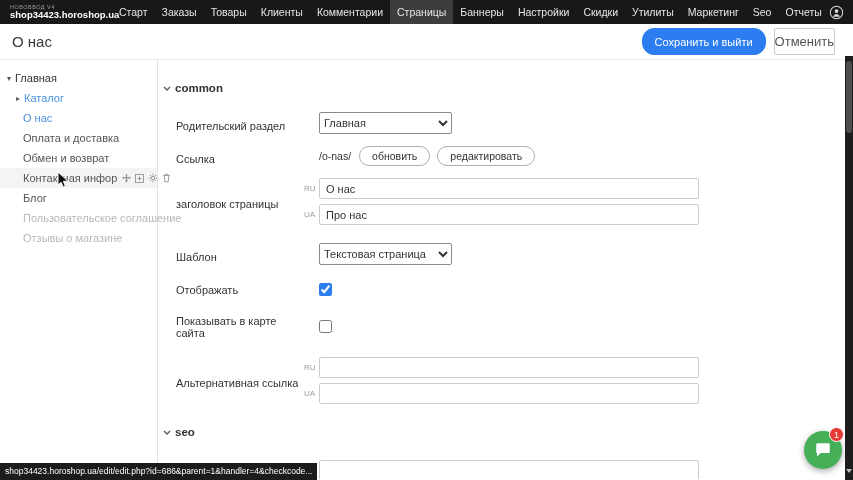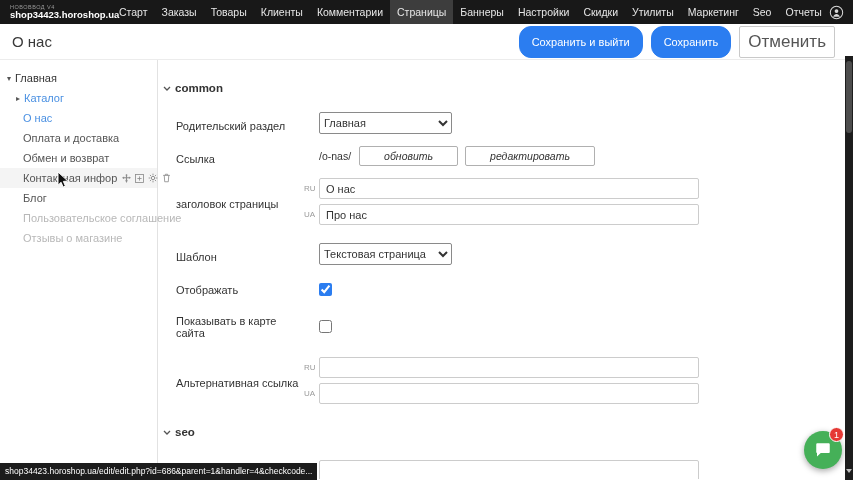--- a/index.html
+++ b/index.html
@@ -16,21 +16,21 @@
   .topnav { display:flex; align-items:stretch; }
   .topnav .nav-item { display:flex; align-items:center; padding:0 7px; font-size:10.5px; color:#e6e6e6; cursor:pointer; }
   .topnav .nav-item.active { background:#3d3d3d; }
   .topbar-right { margin-left:auto; display:flex; align-items:center; gap:11px; padding-right:10px; }
   .topbar-right svg { display:block; }
   
   .page-header { height:36px; display:flex; align-items:center; padding:0 12px; background:#fff; border-bottom:1px solid #ececec; }
   .page-title { font-size:15px; color:#3a3a3a; }
   .header-buttons { margin-left:auto; display:flex; gap:8px; padding-right:6px; }
   .btn-primary { background:#2b7df0; color:#fff; border:1px solid #2b7df0; padding:5px 12px; font-size:11px; border-radius:12px; cursor:pointer; font-family:inherit; }
-  .btn-outline { background:#fff; color:#555; border:1px solid #c9c9c9; padding:5px 8px; font-size:17px; border-radius:2px; cursor:pointer; font-family:inherit; }
+  .btn-outline { background:#fff; color:#555; border:1px solid #c9c9c9; padding:5px 0; font-size:13px; border-radius:2px; cursor:pointer; font-family:inherit; }
   
   .body { display:flex; height:419px; }
   .sidebar { width:158px; flex-shrink:0; border-right:1px solid #e2e2e2; padding-top:8px; }
   .tree-item { font-size:11px; color:#555; padding:4px 6px; height:20px; display:flex; align-items:center; cursor:pointer; white-space:nowrap; }
   .tree-item .arrow { font-size:8px; margin-right:4px; color:#555; }
   .lvl0 { padding-left:7px; color:#333; }
   .lvl1 { padding-left:16px; }
   .lvl2 { padding-left:23px; }
   .blue { color:#4a90e2; }
   .muted { color:#b8b8b8; }
@@ -42,21 +42,21 @@
   .section-head { display:flex; align-items:center; gap:4px; font-weight:bold; font-size:11.5px; color:#333; margin:10px 0 18px -13px; cursor:pointer; }
   .form-row { display:flex; align-items:center; margin-bottom:12px; }
   .form-label { width:128px; flex-shrink:0; font-size:11px; color:#333; padding-top:5px; }
   .label-hint { font-size:7.5px; color:#aaa; line-height:1.25; margin-top:2px; width:125px; }
   .form-field { display:flex; flex-direction:column; gap:5px; }
   .lang-row { display:flex; align-items:center; gap:3px; }
   .lang { width:12px; font-size:8px; color:#9a9a9a; flex-shrink:0; }
   .input { width:380px; height:21px; border:1px solid #ccc; border-radius:2px; font-size:11px; padding:0 6px; color:#333; font-family:inherit; }
   .select { width:133px; height:22px; font-size:11px; border:1px solid #8a8a8a; border-radius:2px; background:#fff; color:#333; font-family:inherit; }
   .link-path { font-size:10.5px; color:#333; margin-right:5px; }
-  .btn-small { border:1px solid #b0b0b0; background:#fff; font-size:10.5px; padding:3px 24px; border-radius:2px; color:#333; cursor:pointer; font-family:inherit; margin-right:4px;font-style:italic; }
+  .btn-small { border:1px solid #b0b0b0; background:#fff; font-size:10.5px; padding:3px 12px; border-radius:10px; color:#333; cursor:pointer; font-family:inherit; margin-right:4px; }
   input[type=checkbox] { width:13px; height:13px; accent-color:#2b7df0; margin:3px 0 0 0; cursor:pointer; }
   .mt4 { margin-top:4px; } .mb14 { margin-bottom:14px; } .mb18 { margin-bottom:18px; }
   
   .status-tip { position:absolute; left:0; bottom:0; background:#1c1c1c; color:#fff; font-size:8.5px; padding:3px 5px 4px 5px; z-index:50; white-space:nowrap; }
   .scrollbar { position:absolute; right:0; top:56px; bottom:0; width:8px; background:#1d1d1d; z-index:40; cursor:pointer; }
   .scroll-thumb { position:absolute; top:5px; left:1px; width:6px; height:72px; background:#4d4d4d; border-radius:3px; }
   .scroll-arrow { position:absolute; bottom:3px; left:1px; }
   .chat-widget { position:absolute; right:11px; bottom:11px; width:38px; height:38px; background:#45b058; border-radius:50%; display:flex; align-items:center; justify-content:center; box-shadow:0 2px 6px rgba(0,0,0,.35); z-index:60; cursor:pointer; }
   .chat-badge { position:absolute; top:-4px; right:-2px; background:#e53935; color:#fff; font-size:9px; min-width:15px; height:15px; border-radius:50%; display:flex; align-items:center; justify-content:center; border:1.5px solid #fff; }
   .cursor { position:absolute; left:57px; top:171px; z-index:70; pointer-events:none; }
@@ -95,21 +95,20 @@
           </svg>
       </span>
 
     </div>
   </div>
 
   <div class="page-header">
     <span class="page-title">О нас</span>
     <div class="header-buttons">
       <button class="btn-primary">Сохранить и выйти</button>
-      <button class="btn-primary">Сохранить</button>
       <button class="btn-outline">Отменить</button>
     </div>
   </div>
 
   <div class="body">
 
     <div class="sidebar">
       <div class="tree-item lvl0">
         <span class="arrow">▾</span>
         <span>Главная</span>

